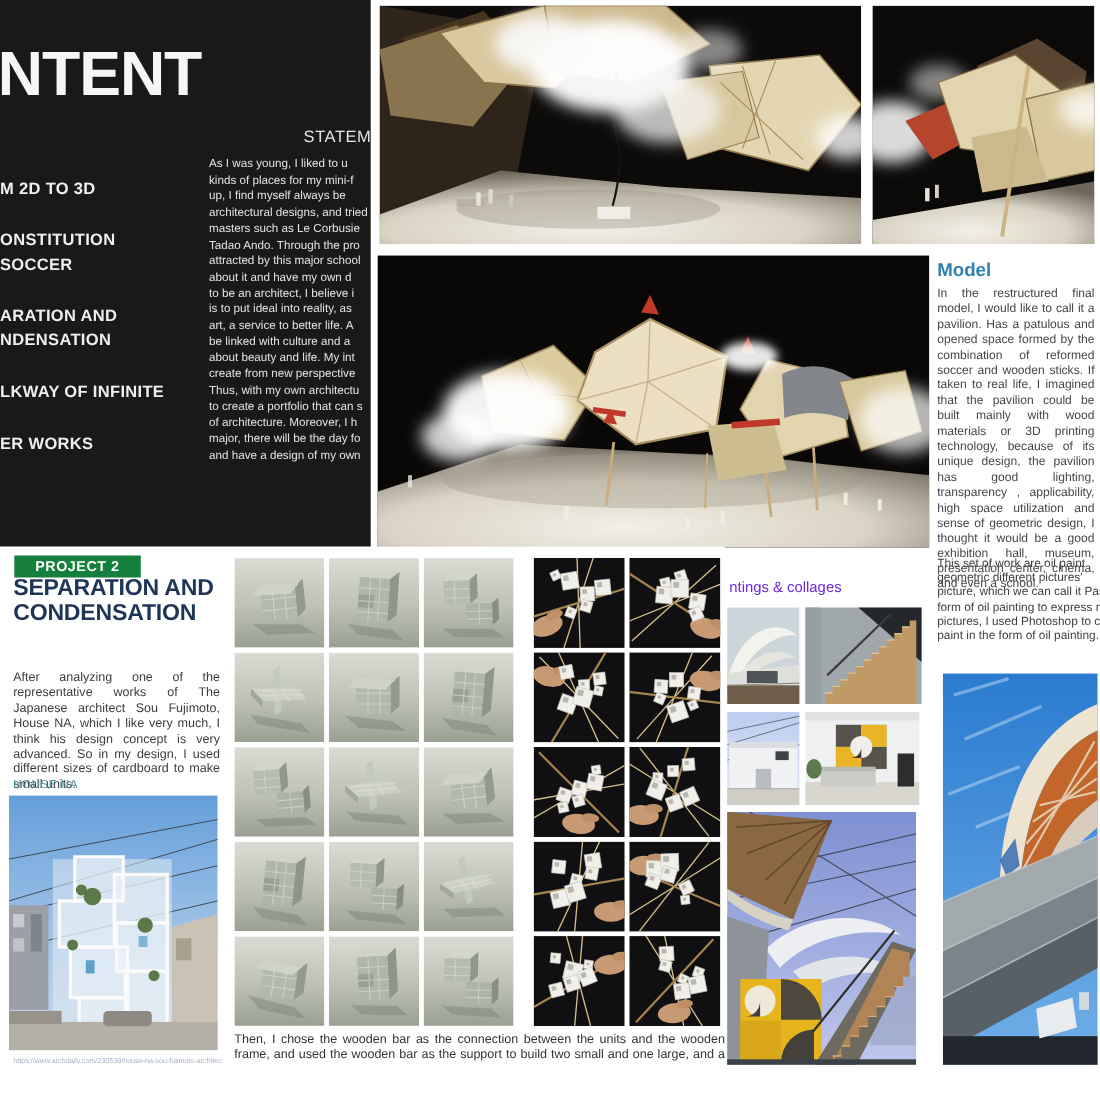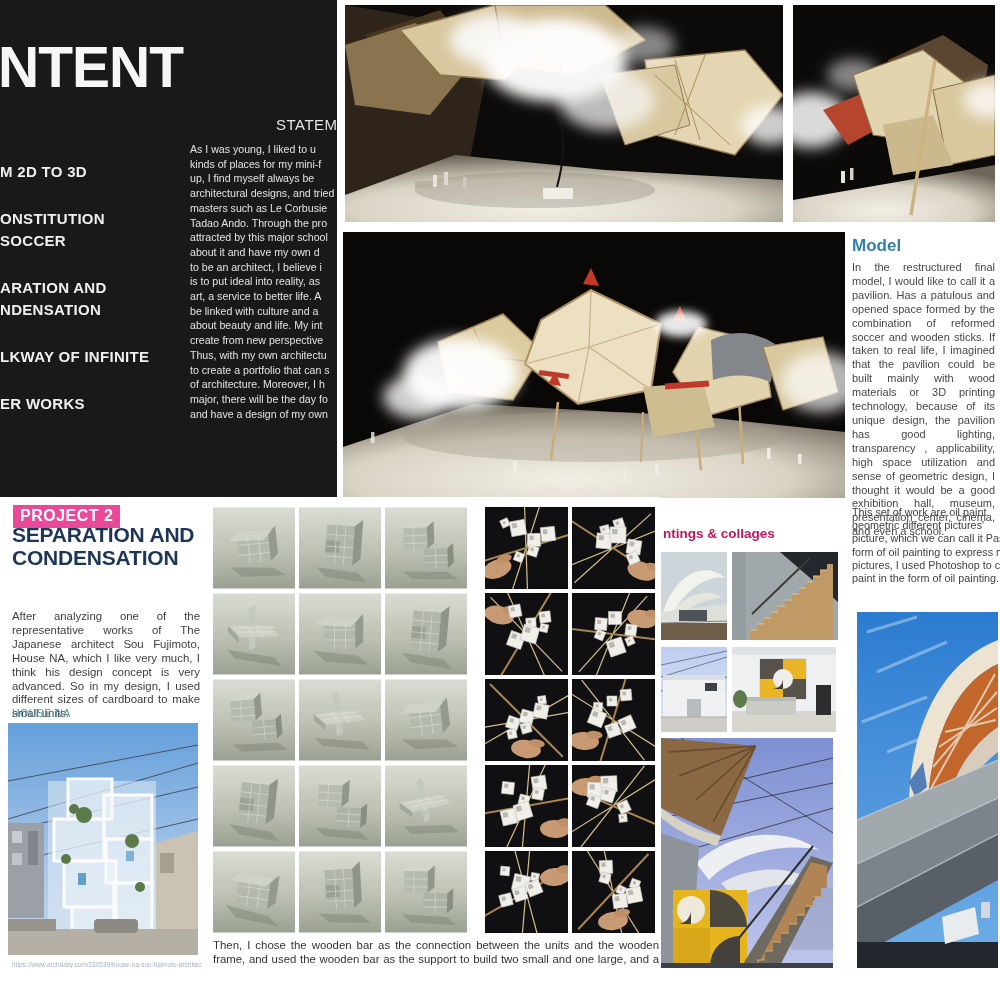--- a/index.html
+++ b/index.html
@@ -23,36 +23,36 @@
 
 .model-col{position:absolute;left:852px;top:236px;width:143px}
 .model-h{color:#2f80ae;font-size:17px;font-weight:700;margin-bottom:5px}
 .model-p{font-size:11px;line-height:13.9px;text-align:justify;color:#474747}
 
 .oil-col{position:absolute;left:852px;top:506px;width:148px;overflow:hidden}
 .oil-line{font-size:10.8px;line-height:13.2px;white-space:nowrap;color:#3f3f3f}
 .painting-large{left:857px;top:612px;width:141px;height:371px}
 
 .page-p2{position:absolute;left:0;top:497px;width:659px;height:503px;background:#fff}
-.badge{position:absolute;left:13px;top:8px;background:#ec4899;color:#fff;font-size:16px;font-weight:700;padding:2px 7px 3px;letter-spacing:.5px}
+.badge{position:absolute;left:13px;top:8px;background:#15803d;color:#fff;font-size:13px;font-weight:700;padding:2px 19px 3px;letter-spacing:.5px}
 .p2title{position:absolute;left:12px;top:27px;font-size:21px;font-weight:800;color:#1e3557;line-height:22.5px;letter-spacing:-.2px}
 .p2meta{position:absolute;left:12px;top:77px;color:#8292a6;font-size:9.3px}
 .p2meta div{line-height:10.3px}
 .p2body{position:absolute;left:12px;top:113px;width:188px;font-size:11.4px;line-height:13.9px;text-align:justify;color:#3d3d3d}
 .house-label{position:absolute;left:12px;top:210px;color:#4a8fa3;font-size:10.5px;letter-spacing:.5px}
 .house-fig{left:8px;top:226px;width:190px;height:232px}
 .house-url{position:absolute;left:12px;top:464px;font-size:6.5px;color:#a2b2c6;white-space:nowrap;overflow:hidden;width:190px}
 .grid-units{position:absolute;left:213px;top:10px;display:grid;grid-template-columns:repeat(3,82px);grid-auto-rows:82px;gap:4px}
 .grid-susp{position:absolute;left:485px;top:10px;display:grid;grid-template-columns:repeat(2,83px);grid-auto-rows:82px;gap:4px}
 .cell{overflow:hidden}
 .cell svg{display:block;width:100%;height:100%}
 .grid-caption{position:absolute;left:213px;top:441px;width:446px;font-size:11.4px;line-height:14px;text-align:justify;color:#333}
 
 .page-paint{position:absolute;left:661px;top:518px;width:177px;height:482px}
-.paint-h{position:absolute;left:2px;top:8px;font-size:13.5px;font-weight:700;color:#be185d;white-space:nowrap}
+.paint-h{position:absolute;left:2px;top:8px;font-size:13.5px;font-weight:400;color:#6d28d9;white-space:nowrap}
 .pcal{left:0;top:34px;width:66px;height:88px}
 .pstair{left:71px;top:34px;width:106px;height:88px}
 .pbldg{left:0;top:129px;width:66px;height:85px}
 .pint{left:71px;top:129px;width:104px;height:85px}
 .pcollage{left:0;top:220px;width:172px;height:245px}
 </style>
 </head>
 <body>
 
 <svg width="0" height="0" style="position:absolute" aria-hidden="true">

